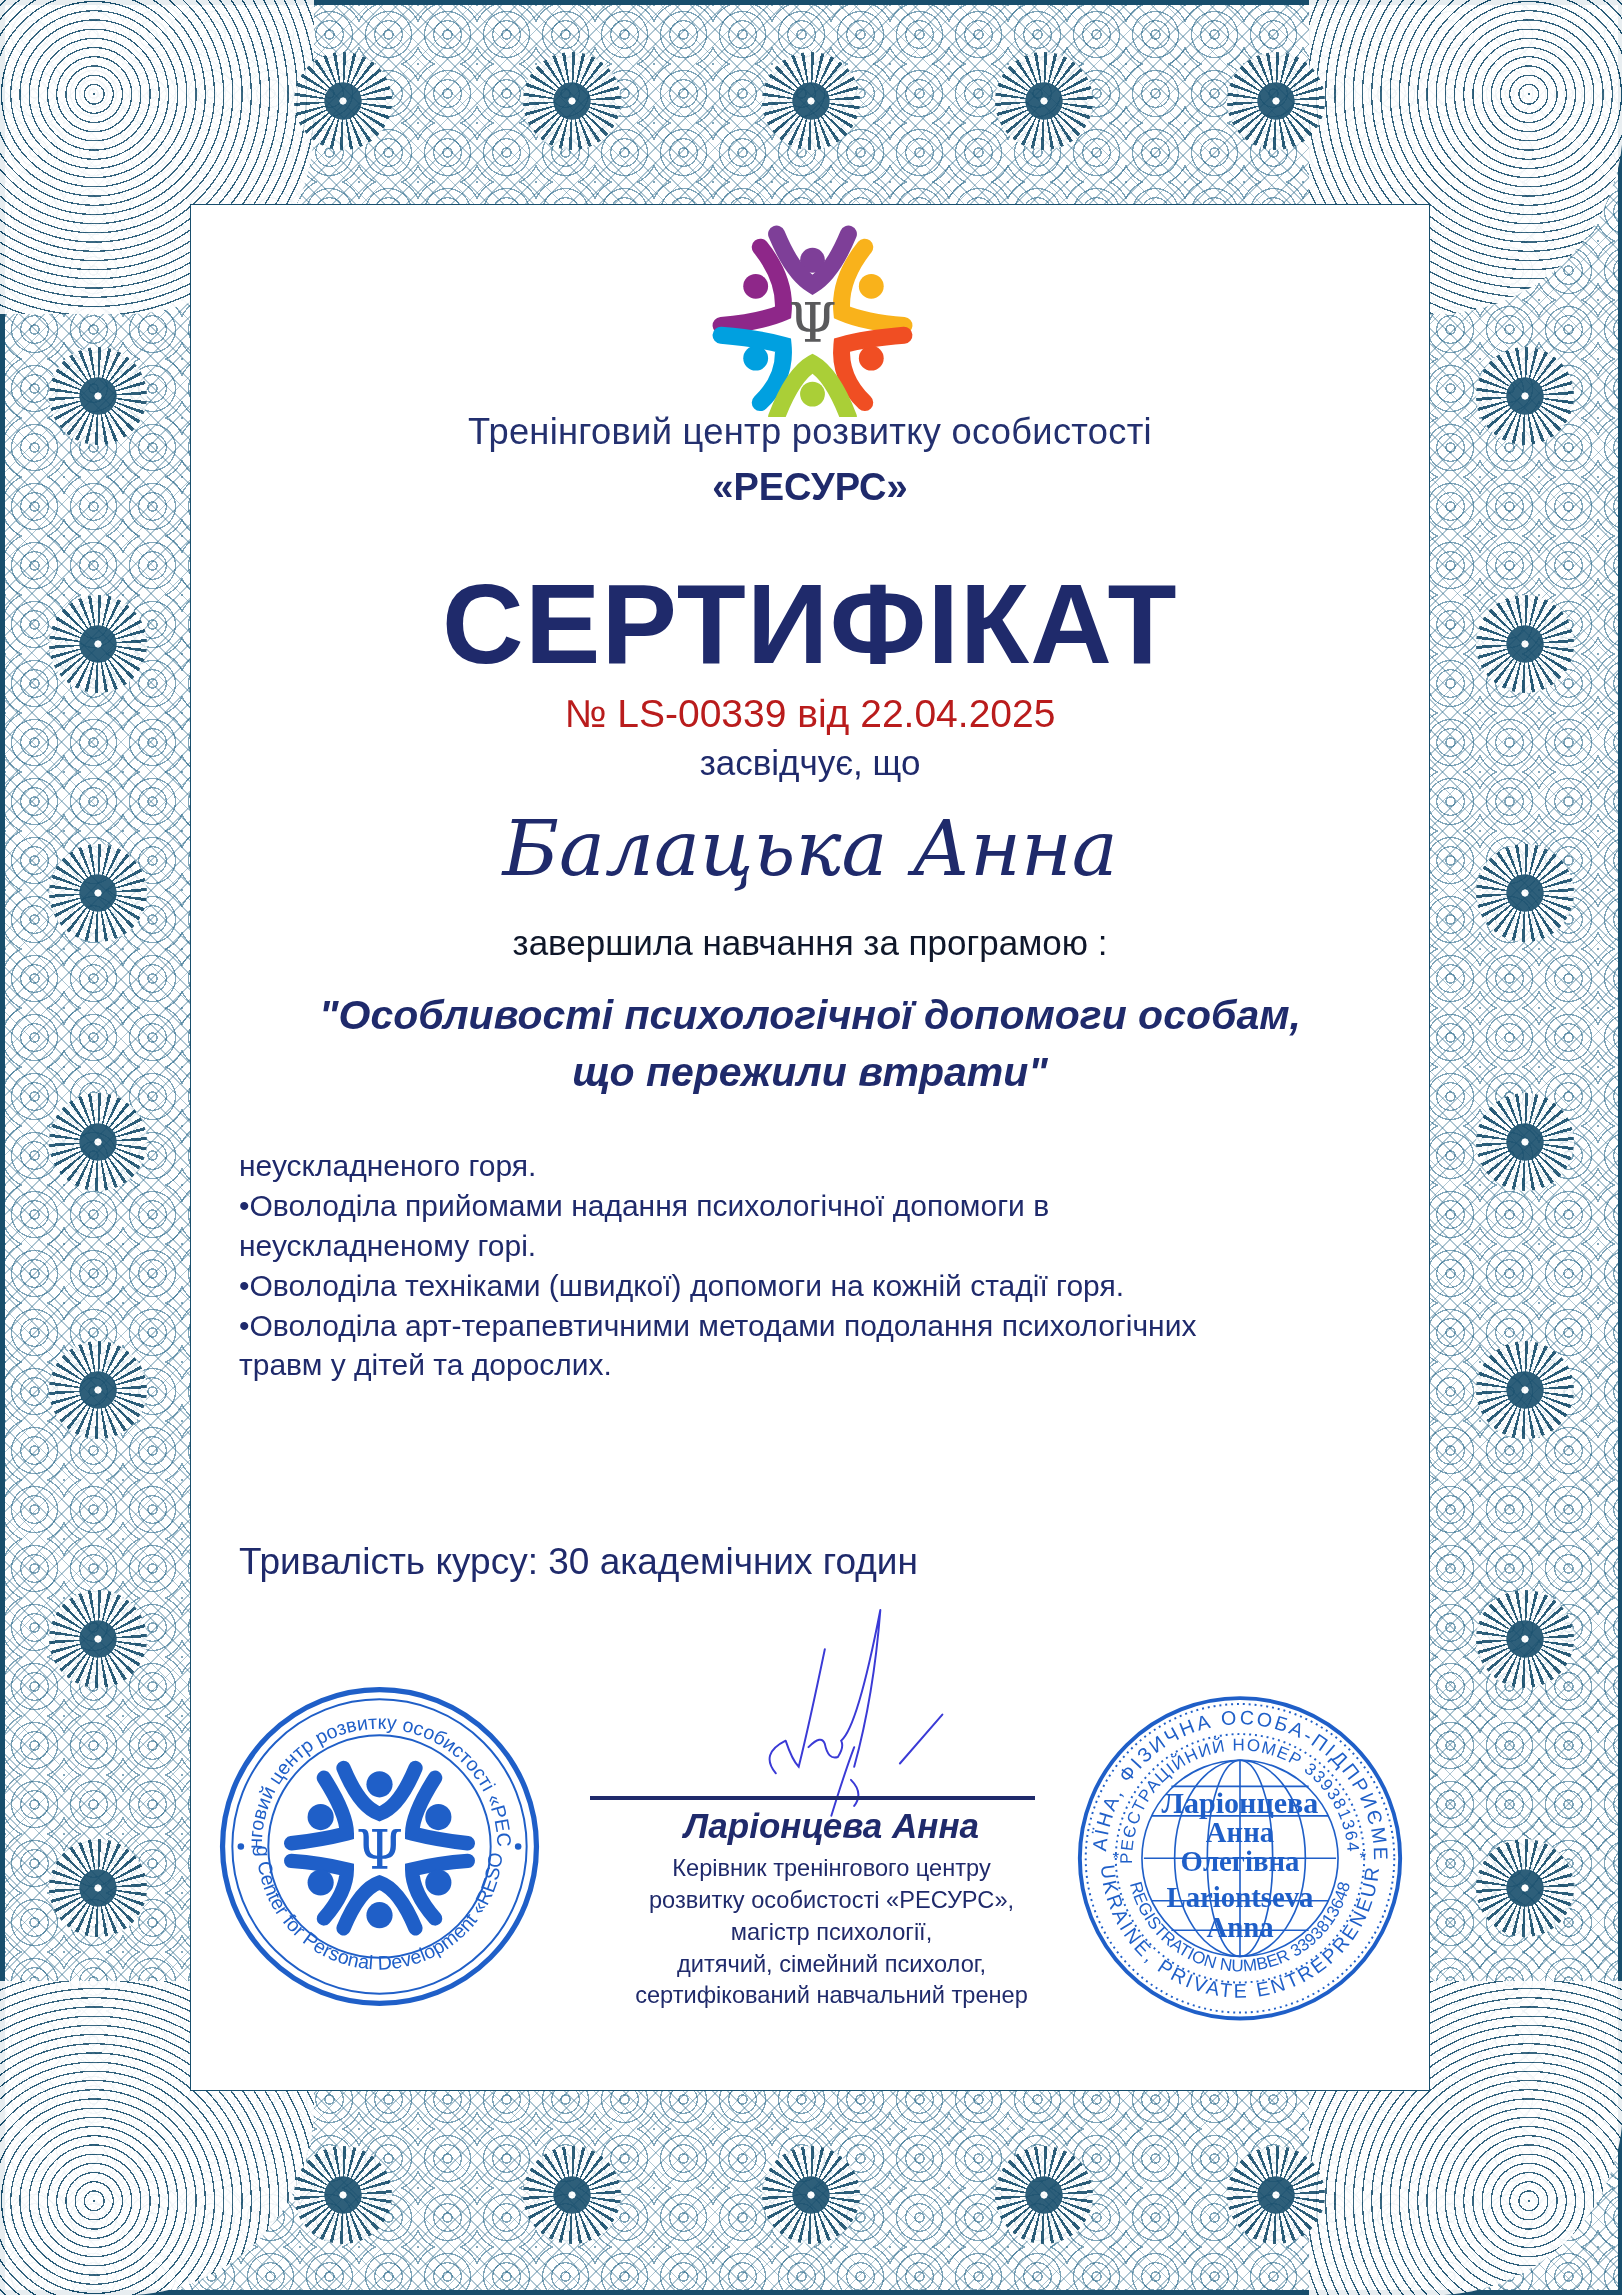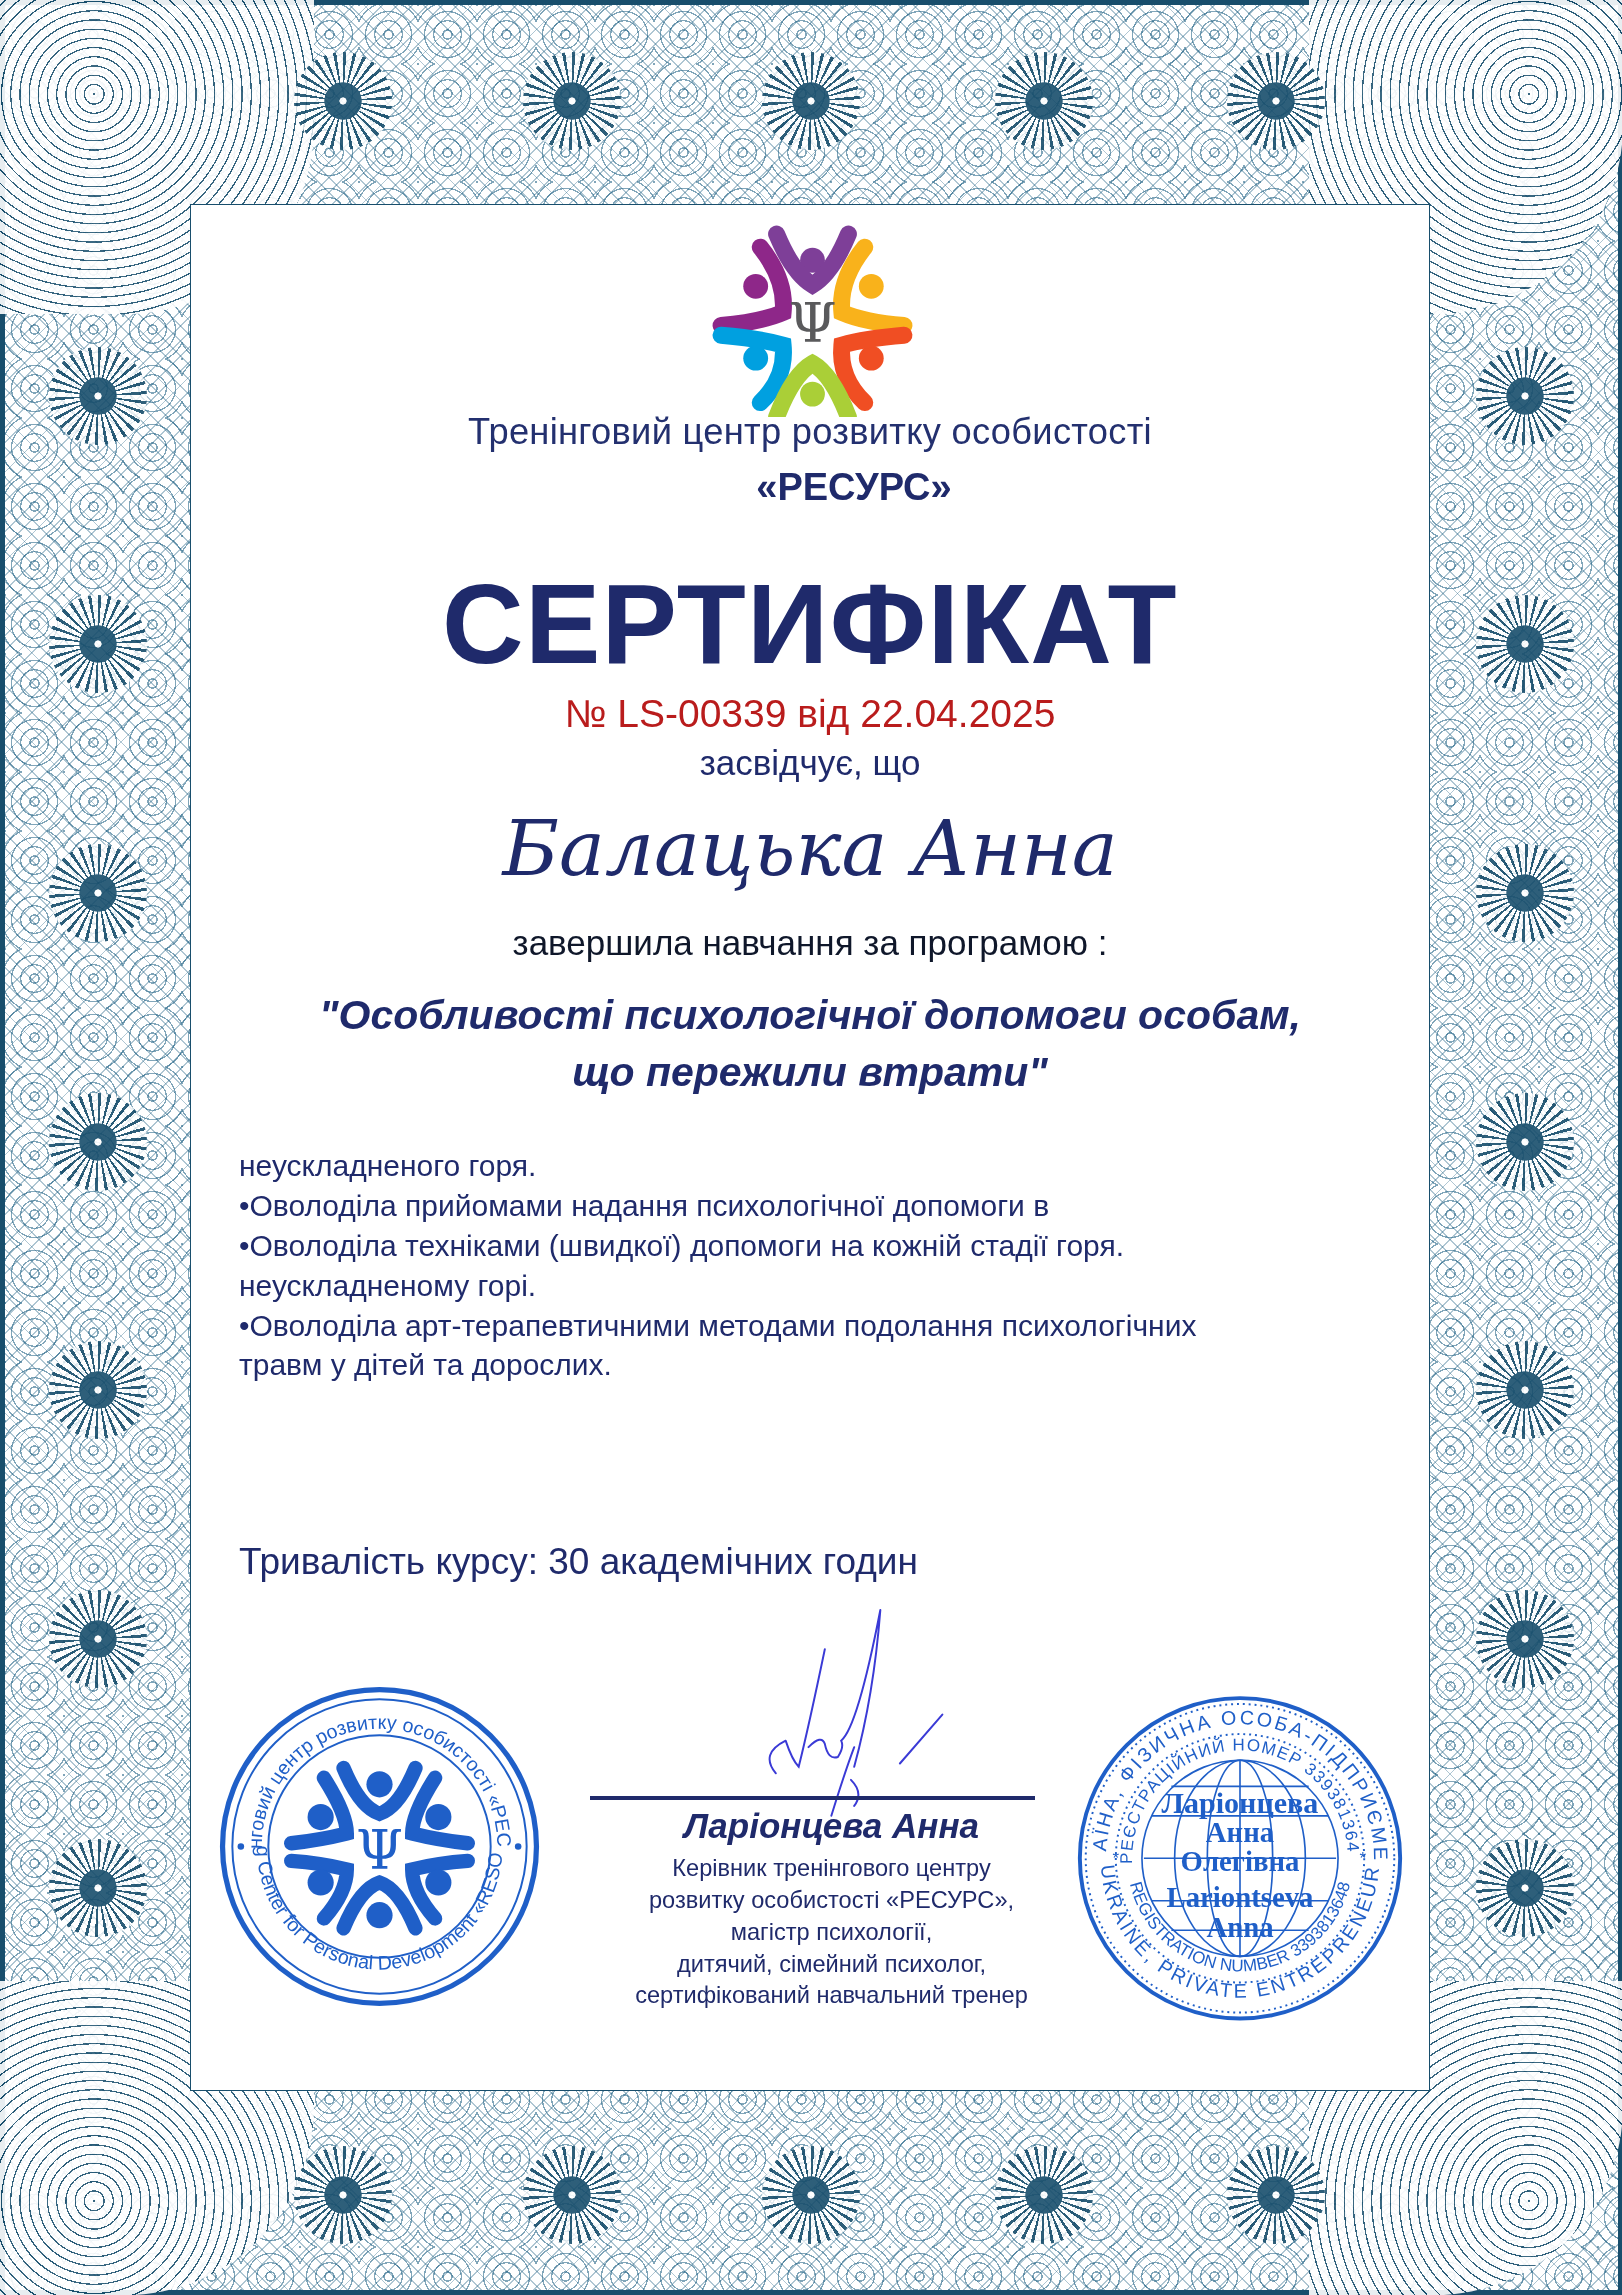--- a/index.html
+++ b/index.html
@@ -41,21 +41,21 @@
     position: absolute; left: 190px; top: 204px; width: 1240px; height: 1887px;
     background: #ffffff;
     border: 1.3px solid #184e6c;
     box-sizing: border-box;
   }
   
   .logo { position: absolute; left: 708px; top: 221px; width: 209px; height: 196px; }
   
   .center { position: absolute; left: 190px; width: 1240px; text-align: center; }
   .org-name { top: 411px; font-size: 37px; font-family: "Liberation Sans", sans-serif; font-weight: 400; letter-spacing: 0.3px; color: #23306f; transform: scaleX(0.98); }
-  .org-brand { top: 466px; font-size: 38px; font-family: "Liberation Sans", sans-serif; font-weight: 700; color: #1f2a6b; margin-left: 44px; }
+  .org-brand { top: 466px; font-size: 38px; font-family: "Liberation Sans", sans-serif; font-weight: 700; color: #1f2a6b; }
   .cert-title { top: 568px; font-size: 113px; font-family: "Liberation Sans", sans-serif; font-weight: 700; color: #1f2a6b; letter-spacing: 1.3px; line-height: 1; }
   .cert-number { top: 692px; font-size: 39px; font-family: "Liberation Sans", sans-serif; color: #b91c1c; }
   .certifies { top: 743px; font-size: 35px; font-family: "Liberation Sans", sans-serif; color: #1f2a6b; }
   .recipient { top: 804px; font-size: 77px; font-family: "DejaVu Serif", serif; font-style: italic; color: #1f2a6b; }
   .completed { top: 923px; font-size: 35px; font-family: "Liberation Sans", sans-serif; color: #0f172a; }
   .program { top: 987px; font-size: 41px; font-family: "Liberation Sans", sans-serif; font-weight: 700; font-style: italic; color: #1f2a6b; line-height: 1.38; }
   .outcomes { position: absolute; left: 239px; top: 1146px; width: 1165px; font-size: 30px; font-family: "Liberation Sans", sans-serif; color: #1f2a6b; line-height: 1.33; }
   .outcomes div { margin: 0; }
   .duration { position: absolute; left: 239px; top: 1541px; font-size: 37px; font-family: "Liberation Sans", sans-serif; color: #1f2a6b; }
   
@@ -138,22 +138,22 @@
 <div class="center completed">завершила навчання за програмою :</div>
 
 <div class="center program">
   <div>"Особливості психологічної допомоги особам,</div>
   <div>що пережили втрати"</div>
 </div>
 
 <div class="outcomes">
   <div>неускладненого горя.</div>
   <div>•Оволоділа прийомами надання психологічної допомоги в</div>
+  <div>неускладненому горі.</div>
   <div>•Оволоділа техніками (швидкої) допомоги на кожній стадії горя.</div>
-  <div>неускладненому горі.</div>
   <div>•Оволоділа арт-терапевтичними методами подолання психологічних</div>
   <div>травм у дітей та дорослих.</div>
 </div>
 
 <div class="duration">Тривалість курсу: 30 академічних годин</div>
 
 <svg class="signature" viewBox="0 0 360 340">
   <path d="M45 270 Q20 240 60 220 M60 220 Q70 250 80 260 Q95 200 120 80 M95 230 Q115 210 120 225 Q125 250 140 245 Q150 230 145 220 Q170 200 205 20 M165 230 Q150 270 130 335 M160 280 Q180 300 165 320 M300 180 L235 255 M205 20 Q195 150 165 260" stroke="#3a3ad6" stroke-width="3" fill="none" stroke-linecap="round"></path>
 </svg>
 

